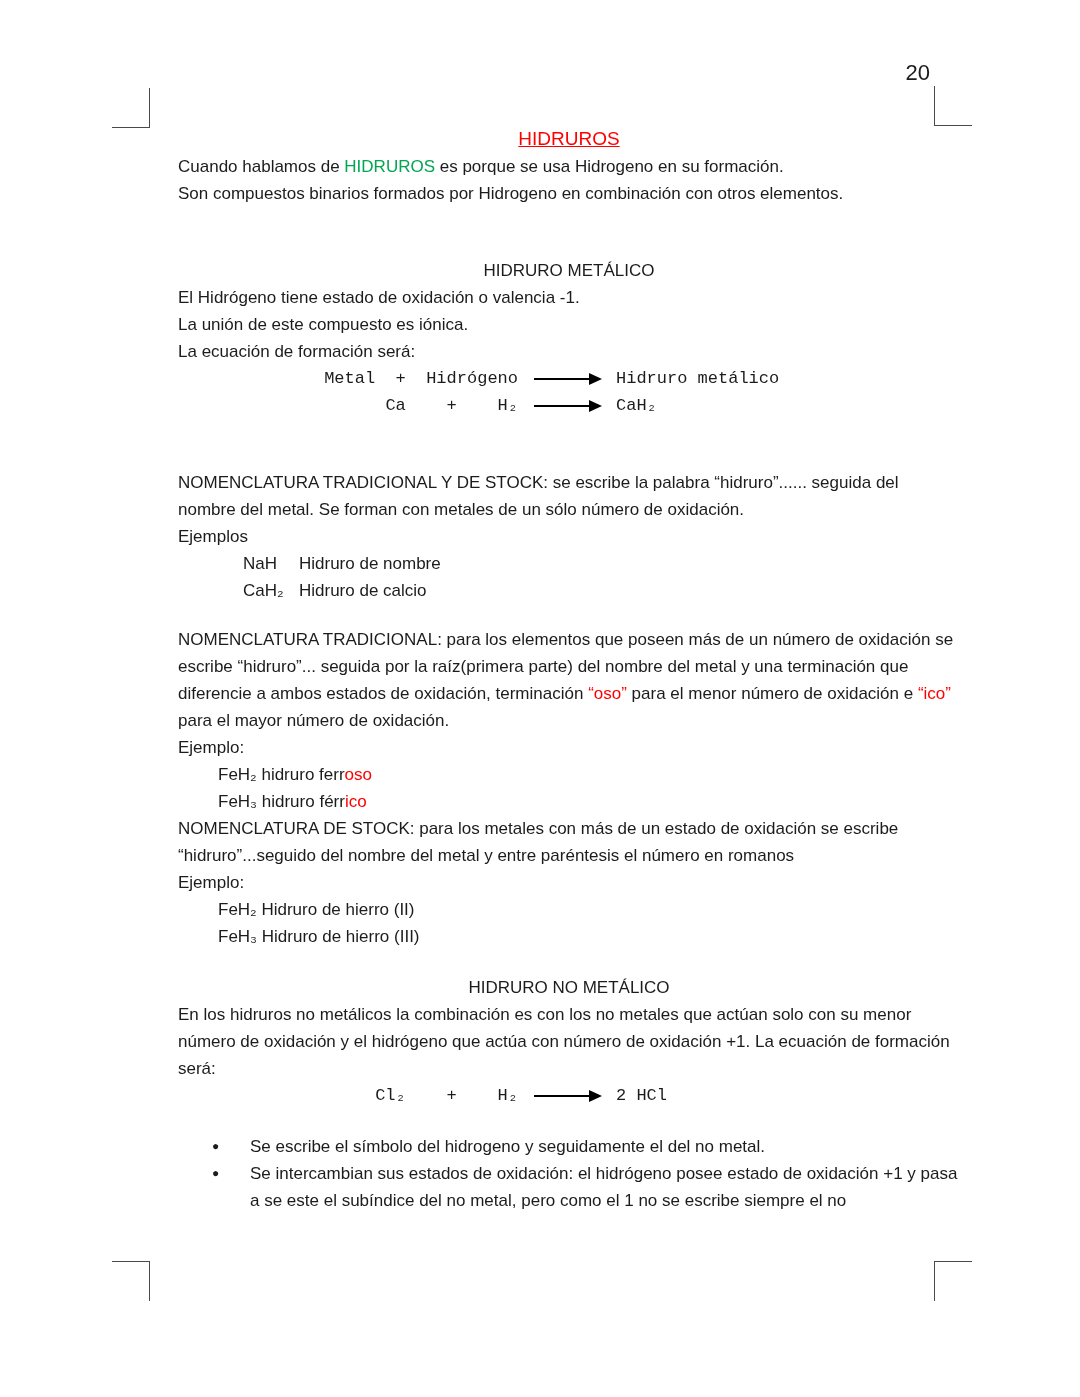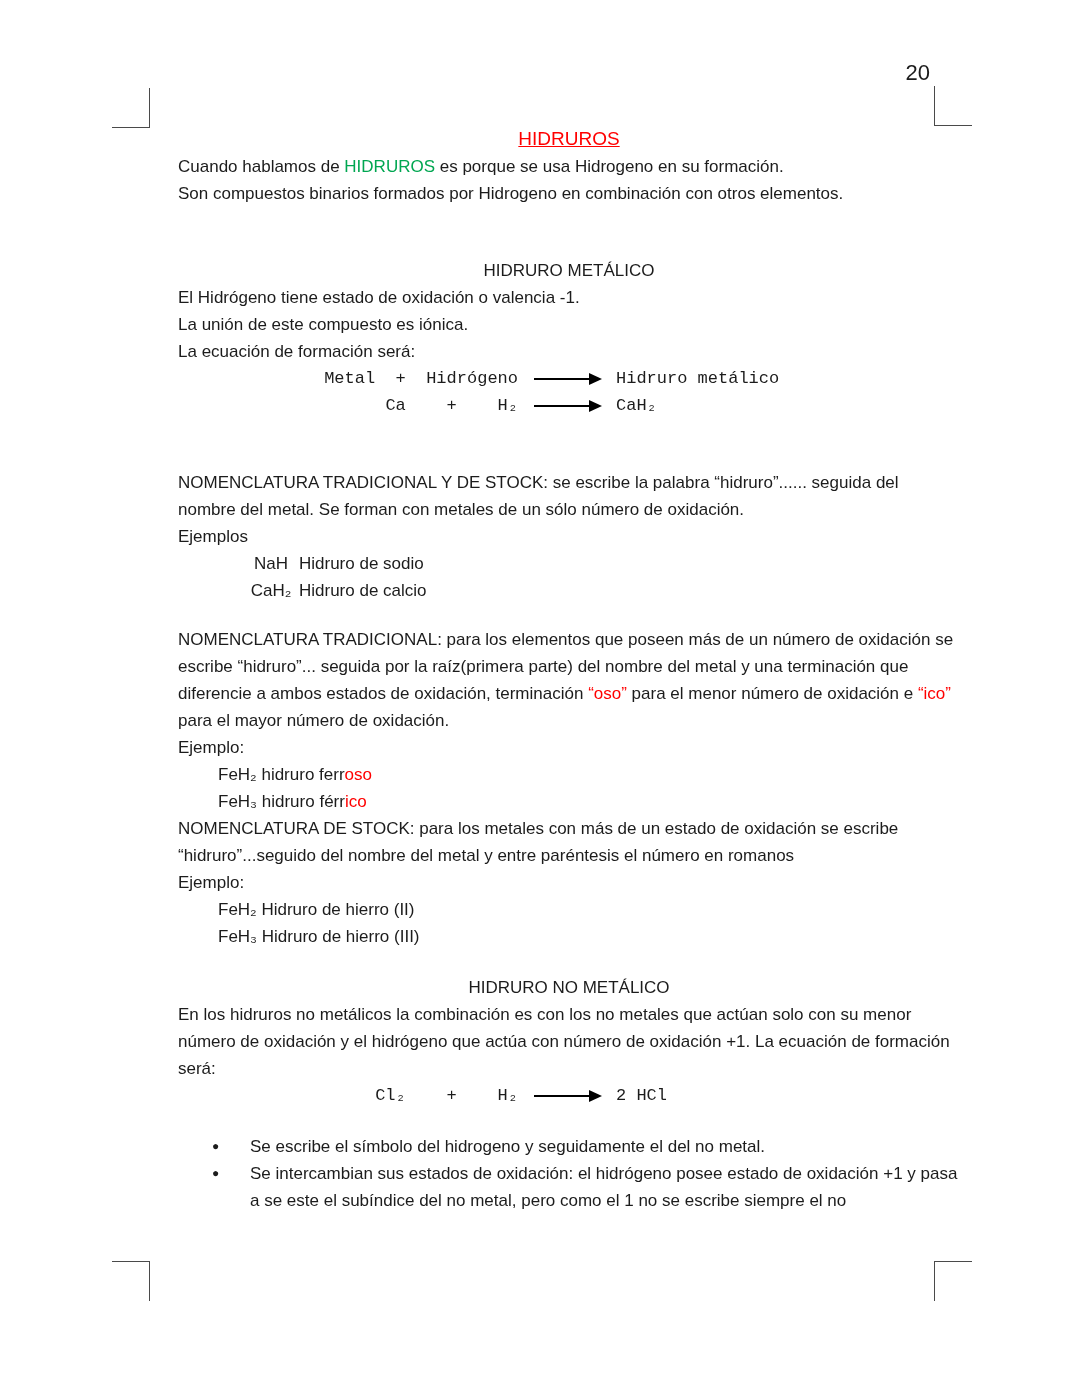--- a/index.html
+++ b/index.html
@@ -53,21 +53,21 @@
     margin-left: 16px; flex: none;
   }
   .arrow::after {
     content: ""; position: absolute; right: -12px; top: -5px;
     border-left: 13px solid #000;
     border-top: 6px solid transparent;
     border-bottom: 6px solid transparent;
   }
 
   .example-row { display: flex; padding-left: 65px; }
-  .ex-formula  { width: 56px; flex: none; text-align: center; }
+  .ex-formula  { width: 56px; flex: none; }
   .indent40    { padding-left: 40px; }
 
   .bullets { margin-top: 24px; padding-left: 28px; }
   .bullet-item { display: flex; }
   .bullet-dot  { width: 44px; flex: none; font-size: 12px; line-height: 27px; padding-left: 6px; }
   .bullet-text { flex: 1; }
 </style>
 </head>
 <body>
 
@@ -100,21 +100,21 @@
     <div class="equation">
       <span class="eq-left">Ca    +    H₂</span>
       <span class="arrow"></span>
       <span class="eq-right">CaH₂</span>
     </div>
 
     <p class="para gap-lg">NOMENCLATURA TRADICIONAL Y DE STOCK: se escribe la palabra “hidruro”...... seguida del nombre del metal. Se forman con metales de un sólo número de oxidación.</p>
     <p class="para">Ejemplos</p>
     <div class="example-row">
       <span class="ex-formula">NaH</span>
-      <span>Hidruro de sodio</span>
+      <span>Hidruro de nombre</span>
     </div>
     <div class="example-row">
       <span class="ex-formula">CaH₂</span>
       <span>Hidruro de calcio</span>
     </div>
 
     <p class="para gap-md"><span>NOMENCLATURA TRADICIONAL: para los elementos que poseen más de un número de oxidación se escribe “hidruro”... seguida por la raíz(primera parte) del nombre del metal y una terminación que diferencie a ambos estados de oxidación, terminación </span><span class="red">“oso”</span><span> para el menor número de oxidación e </span><span class="red">“ico”</span><span> para el mayor número de oxidación.</span></p>
     <p class="para">Ejemplo:</p>
     <div class="indent40"><span>FeH₂ hidruro ferr</span><span class="red">oso</span></div>
     <div class="indent40"><span>FeH₃ hidruro férr</span><span class="red">ico</span></div>

